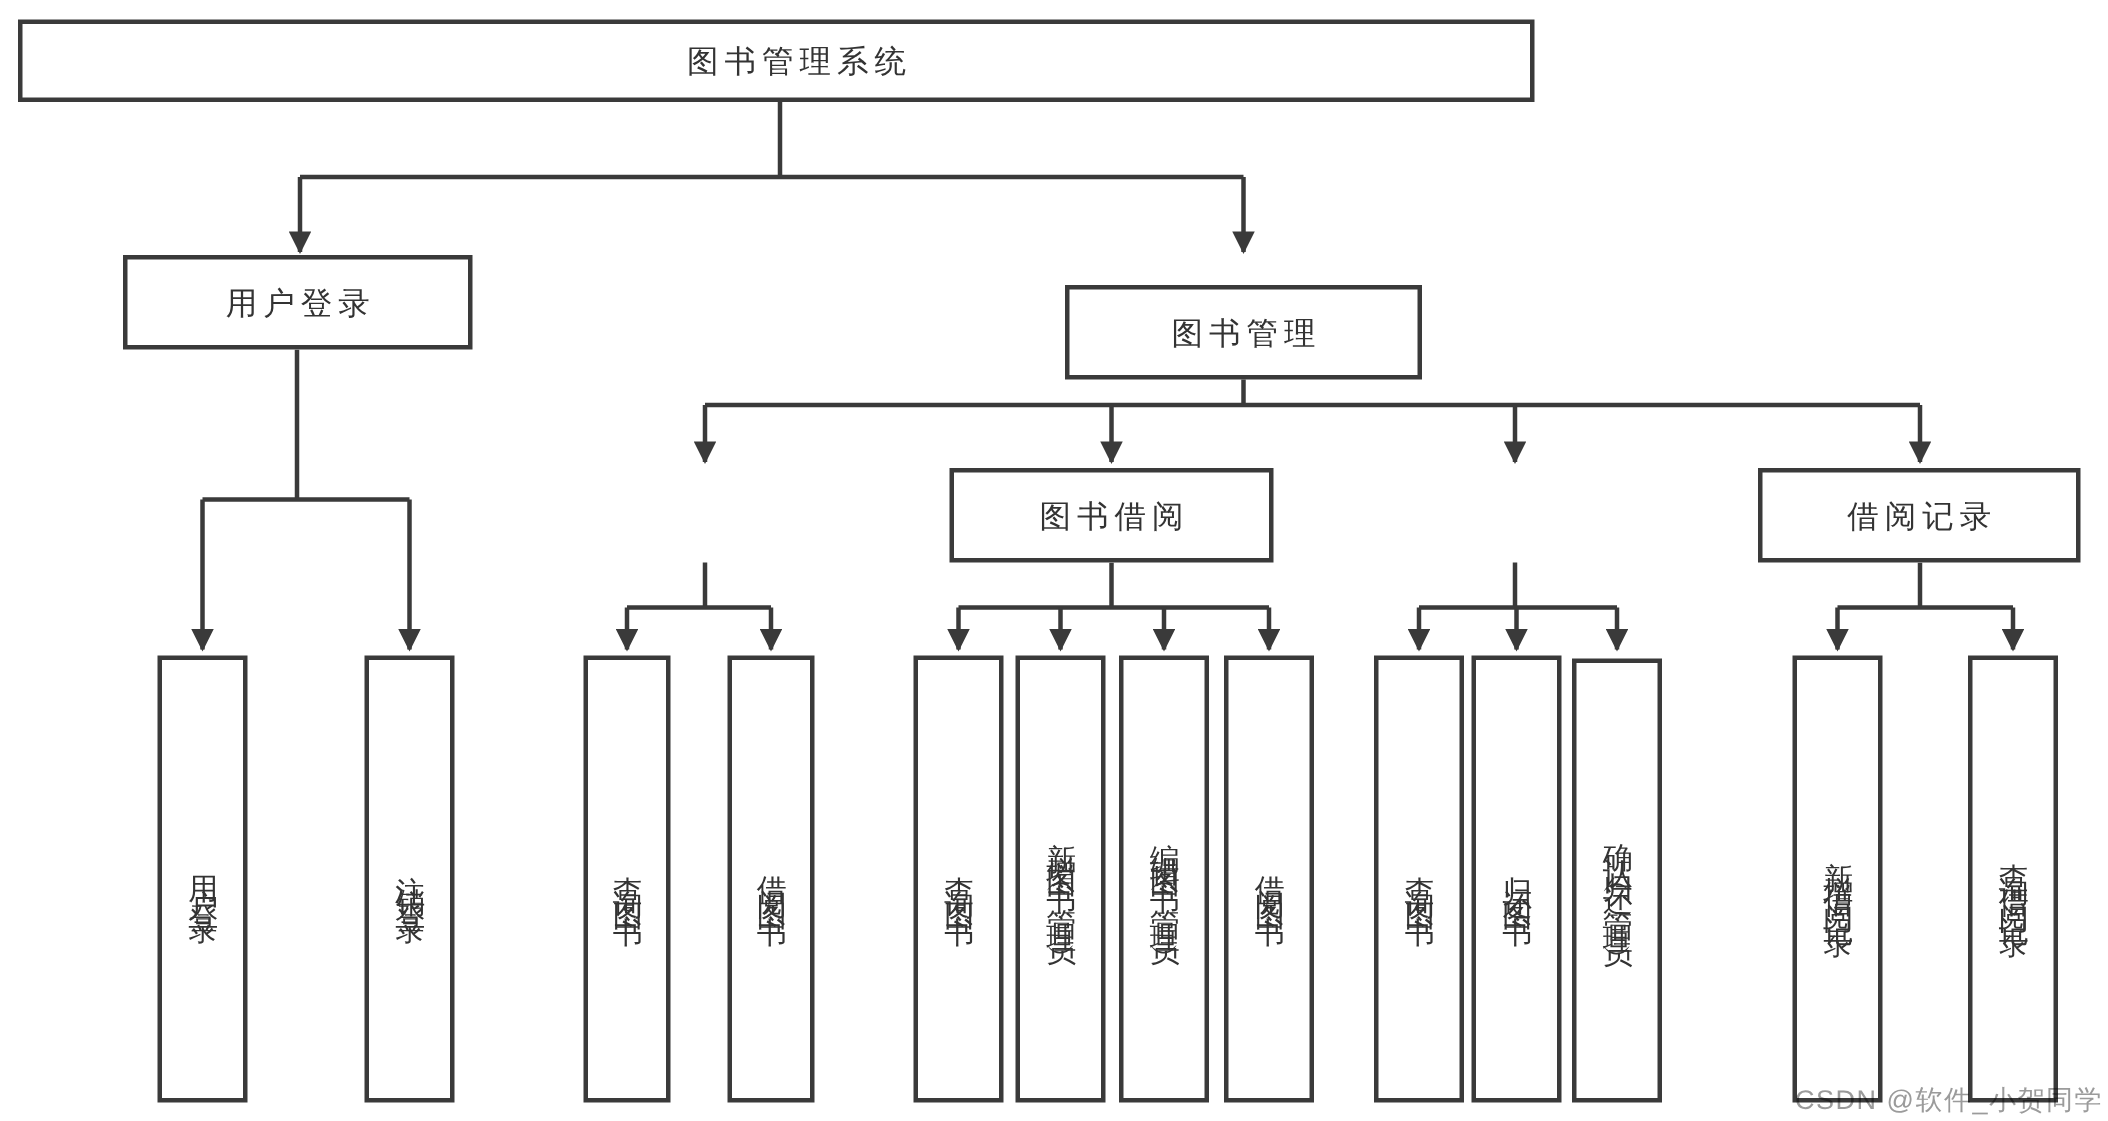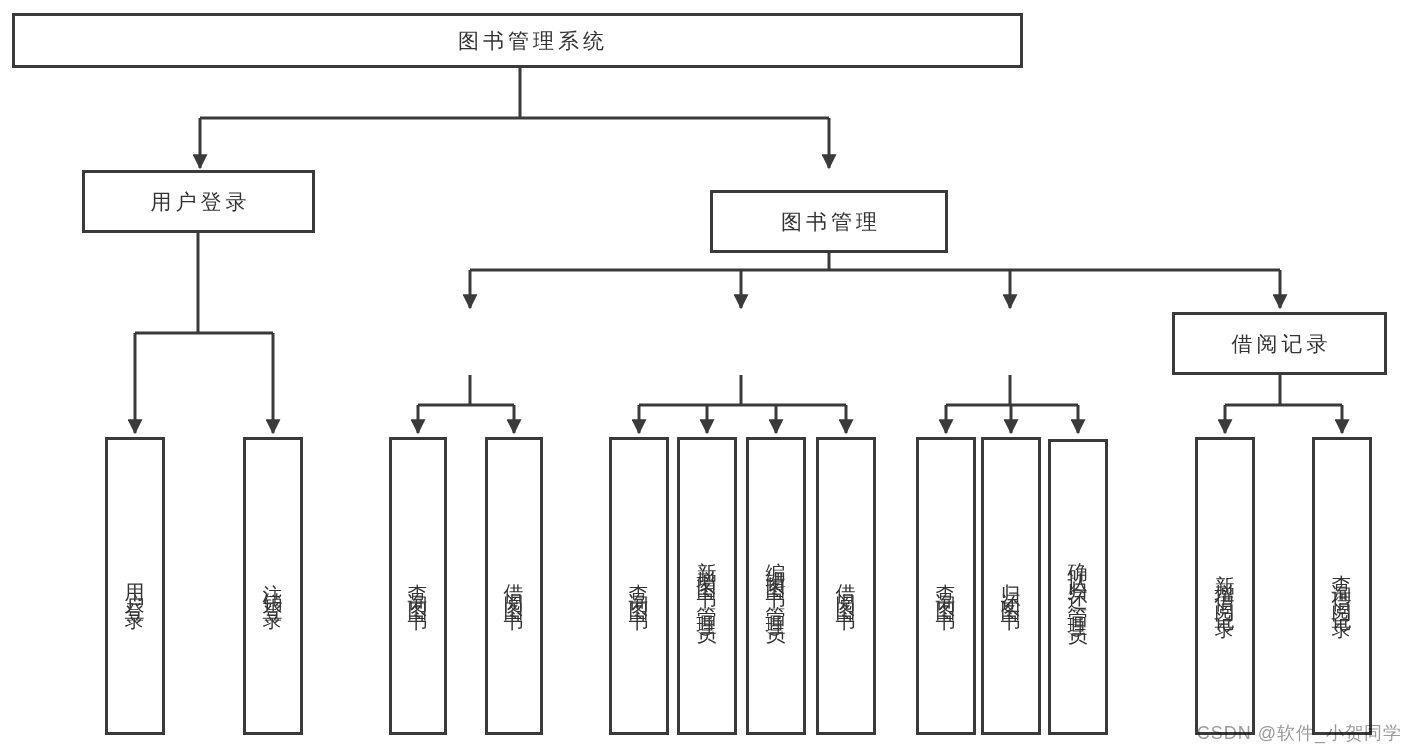--- a/index.html
+++ b/index.html
@@ -112,20 +112,21 @@
       <path d="M1225 405 V433" marker-end="url(#arrow)"></path>
       <path d="M1342 405 V433" marker-end="url(#arrow)"></path>
     </g>
   </svg>
 
   <div class="node node-h" style="left:12px; top:13px; width:1011px; height:55px;padding-left:27px;">图书管理系统</div>
 
   <div class="node node-h" style="left:82px; top:170px; width:233px; height:63px;">用户登录</div>
   <div class="node node-h" style="left:710px; top:170px; width:238px; height:63px;margin-top:20px;">图书管理</div>
 
+  <div class="node node-h" style="left:633px; top:312px; width:216px; height:63px;">图书借阅</div>
   <div class="node node-h" style="left:1172px; top:312px; width:215px; height:63px;">借阅记录</div>
 
   <div class="node node-v" style="left:105px; top:437px; width:60px; height:298px;">用户登录</div>
   <div class="node node-v" style="left:243px; top:437px; width:60px; height:298px;">注销登录</div>
 
   <div class="node node-v" style="left:389px; top:437px; width:58px; height:298px;">查询图书</div>
   <div class="node node-v" style="left:485px; top:437px; width:58px; height:298px;">借阅图书</div>
 
   <div class="node node-v" style="left:609px; top:437px; width:60px; height:298px;">查询图书</div>
   <div class="node node-v" style="left:677px; top:437px; width:60px; height:298px;">新增图书（管理员）</div>

